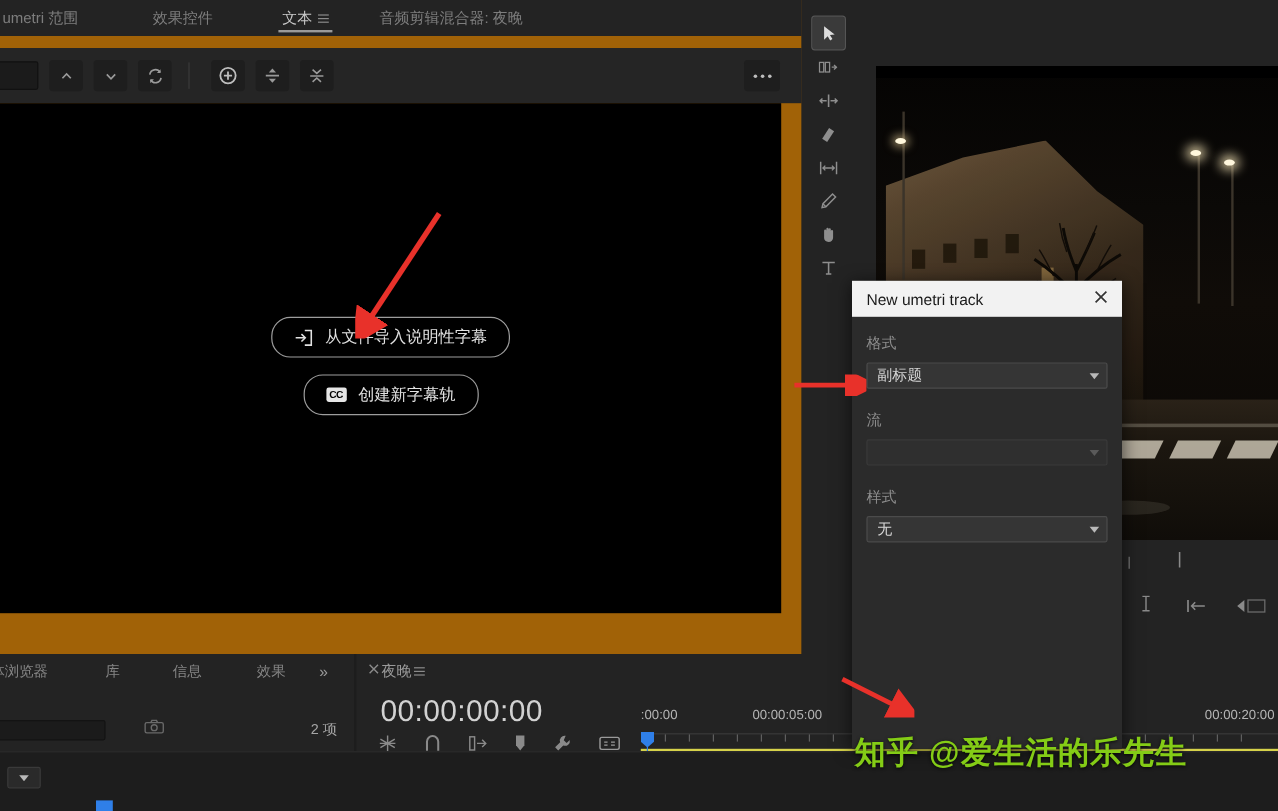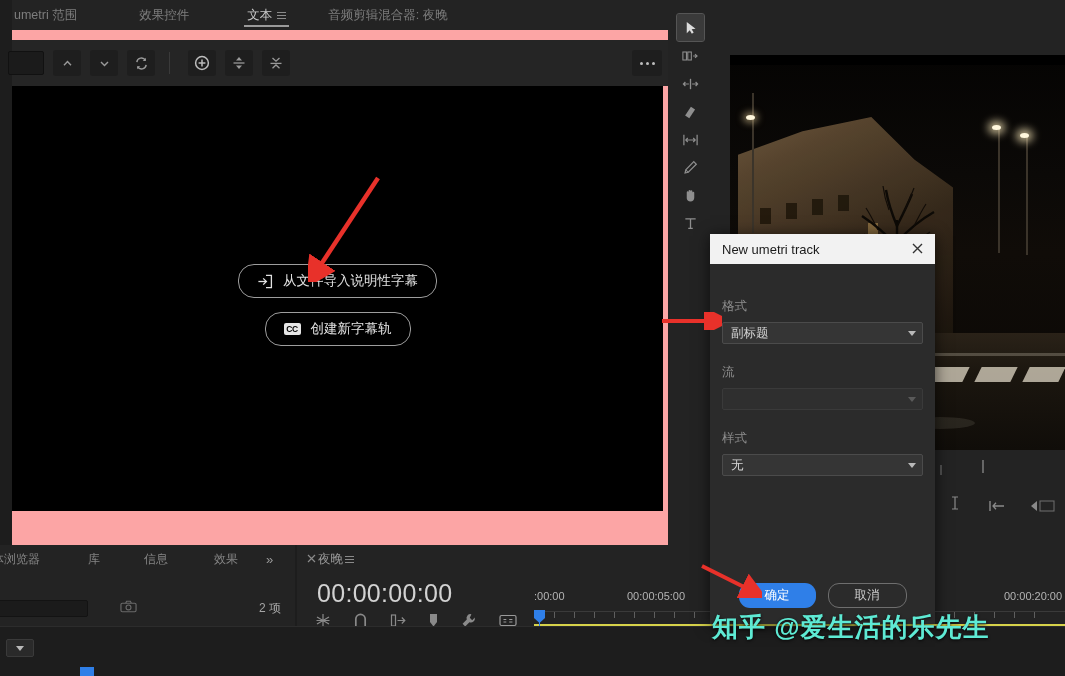--- a/index.html
+++ b/index.html
@@ -6,22 +6,22 @@
   html, body {
     width: 1065px; height: 676px;
     background: #1a1a1a;
     font-family: "Liberation Sans", "DejaVu Sans", sans-serif;
     overflow: hidden;
   }
   #root { position: relative; width: 1065px; height: 676px; background: #1d1d1d; }
 
   
   #text-panel {
-    position: absolute; left: 12px; top: 0; width: 668px; height: 545px;
-    background: #fca5a5;
+    position: absolute; left: 0; top: 0; width: 668px; height: 545px;
+    background: #a16207;
   }
   #tabbar {
     position: absolute; left: 0; top: 0; width: 668px; height: 30px;
     background: #232323; display: flex; align-items: center;
   }
   .tab {
     color: #7d7d7d; font-size: 12.5px; height: 30px;
     display: flex; align-items: center; gap: 5px;
     padding: 0 10px; white-space: nowrap; position: relative;
   }
@@ -150,21 +150,21 @@
     background: #2b2b2b; box-shadow: 0 2px 14px rgba(0,0,0,0.65);
     z-index: 40;
   }
   #dlg-titlebar {
     height: 30px; background: #f2f2f2; display: flex; align-items: center;
     justify-content: space-between; padding: 0 8px 0 12px;
   }
   #dlg-title { color: #1a1a1a; font-size: 13px; }
   #dlg-close { color: #333; font-size: 15px; line-height: 1; padding: 2px 3px; }
   #dlg-body { padding: 14px 12px 0 12px; }
-  .dlg-label { color: #8d8d8d; font-size: 12.5px; margin-bottom: 7px; margin-top: 20px; }
+  .dlg-label { color: #8d8d8d; font-size: 12.5px; margin-bottom: 7px; }
   .dlg-select {
     height: 22px; background: #353535; border: 1px solid #4b4b4b; border-radius: 2px;
     display: flex; align-items: center; justify-content: space-between;
     padding: 0 6px 0 8px; color: #d6d6d6; font-size: 12.5px; margin-bottom: 18px;
   }
   .dlg-select.disabled { background: #2f2f2f; border-color: #3a3a3a; color: #5a5a5a; }
   .chev { width: 0; height: 0; border-left: 4px solid transparent;
     border-right: 4px solid transparent; border-top: 5px solid #b9b9b9; }
   .chev.dim { border-top-color: #5a5a5a; }
   #dlg-footer {
@@ -255,21 +255,21 @@
     background: #2a2a2a; border: 1px solid #3a3a3a; border-radius: 2px;
     display: flex; align-items: center; justify-content: center;
   }
   #bs-clip {
     position: absolute; left: 80px; top: 40px; width: 14px; height: 10px;
     background: #2f7fe8;
   }
 
   
   #watermark {
-    position: absolute; left: 712px; top: 610px; color: #5eead4;
+    position: absolute; left: 712px; top: 610px; color: #84cc16;
     font-size: 26px; font-weight: bold; letter-spacing: 1px;
     text-shadow: 0 1px 3px rgba(0,0,0,0.8); z-index: 60; white-space: nowrap; text-align: right;
   }
 </style>
 </head>
 <body>
 
 <div id="root">
 
   <div id="text-panel">
@@ -536,24 +536,20 @@
       <div class="dlg-select disabled">
         <span></span>
         <span class="chev dim"></span>
       </div>
 
       <div class="dlg-label">样式</div>
       <div class="dlg-select">
         <span>无</span>
         <span class="chev"></span>
       </div>
-    </div>
-    <div id="dlg-footer">
-      <div id="btn-ok">确定</div>
-      <div id="btn-cancel">取消</div>
     </div>
   </div>
 
   <svg id="arrow2" viewBox="0 0 62 18">
     <defs>
       <marker id="ah2" markerWidth="7" markerHeight="7" refX="1" refY="3.5" orient="auto">
         <path d="M0,0 L7,3.5 L0,7 z" fill="#e8312a"></path>
       </marker>
     </defs>
     <line x1="2" y1="9" x2="48" y2="9" stroke="#e8312a" stroke-width="4" marker-end="url(#ah2)"></line>

